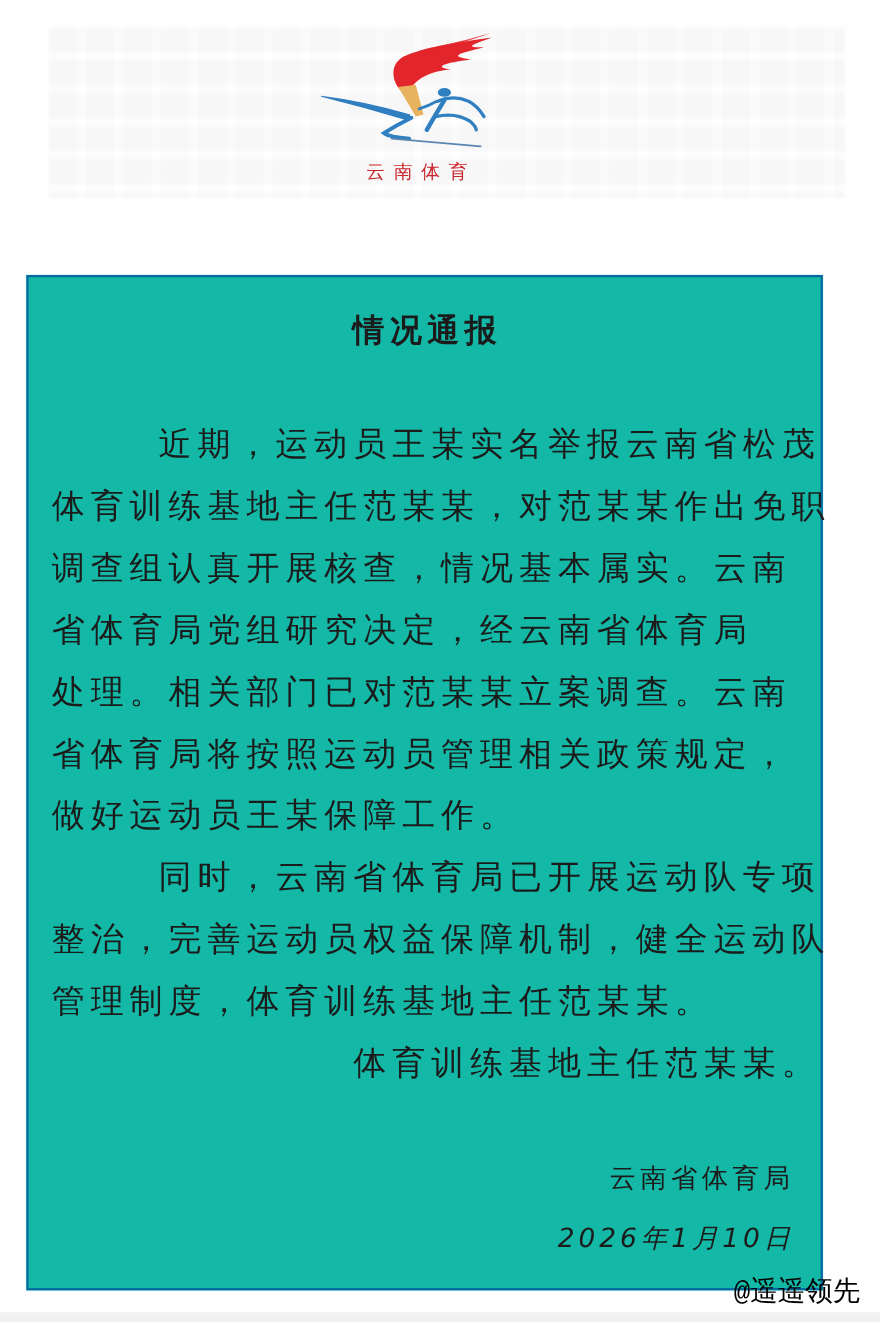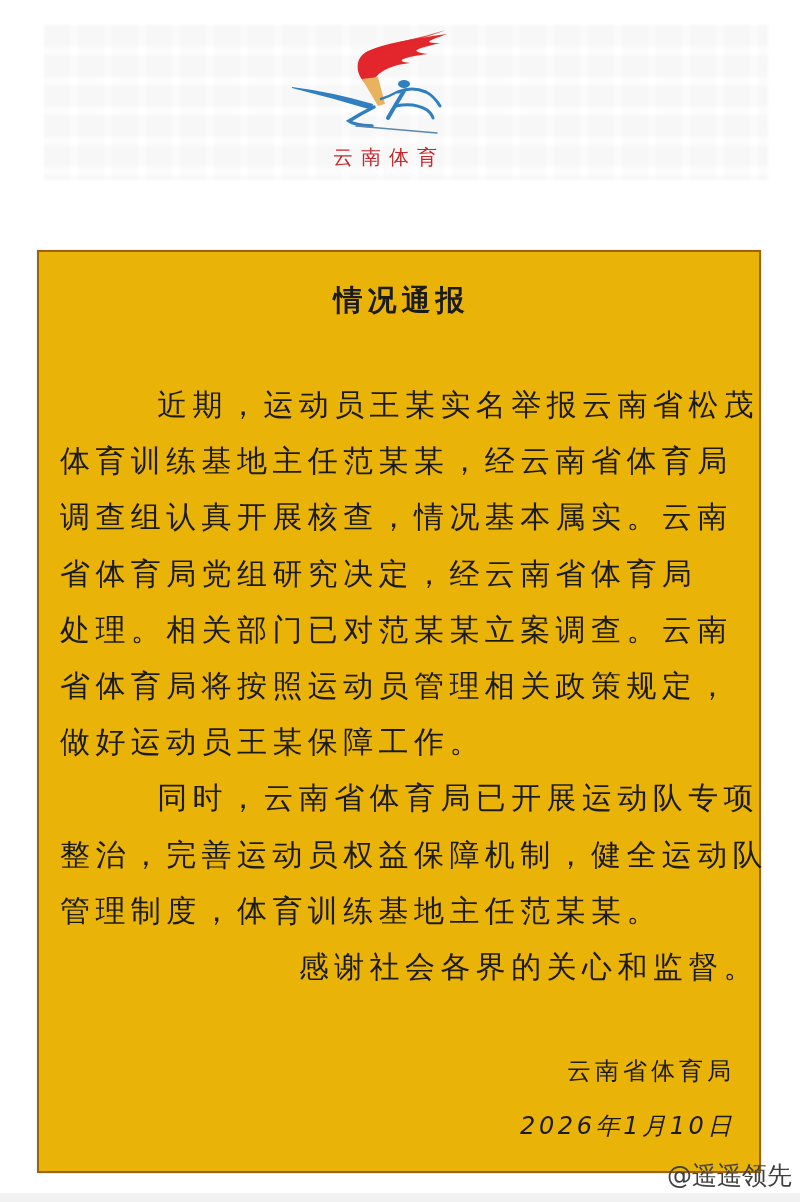--- a/index.html
+++ b/index.html
@@ -13,29 +13,29 @@
       position: absolute; left: 44px; top: 25px; width: 724px; height: 155px;
       background:
         repeating-linear-gradient(180deg, rgba(0,0,0,0.018) 0px, rgba(0,0,0,0.018) 22px, rgba(0,0,0,0.0) 22px, rgba(0,0,0,0.0) 30px),
         repeating-linear-gradient(90deg, rgba(0,0,0,0.012) 0px, rgba(0,0,0,0.012) 26px, rgba(0,0,0,0) 26px, rgba(0,0,0,0) 34px);
       filter: blur(1.5px);
     }
     .logo-svg { position: absolute; left: 280px; top: 25px; width: 200px; height: 120px; }
     .logo-text {
       position: absolute; left: 333px; top: 142px;
       font-family: "DejaVu Serif", "Liberation Serif", serif;
-      font-size: 20px; line-height: 30px; letter-spacing: 8px;
+      font-size: 17px; line-height: 30px; letter-spacing: 8px;
       white-space: nowrap;
     }
     .notice-box {
-      position: absolute; left: 37px; top: 250px;
+      position: absolute; left: 24px; top: 250px;
       width: 720px; height: 919px;
-      border: 2px solid #a16207;
+      border: 2px solid #0369a1;
       box-shadow: 0 0 0 1px #e8f6fb;
-      background: #eab308;
+      background: #14b8a6;
     }
     .notice-title {
       position: absolute; left: 0; right: 0; top: 28px;
       text-align: center; font-size: 29px; line-height: 40px;
       font-weight: bold; letter-spacing: 5px; padding-left: 5px;
       white-space: nowrap;
     }
     .body-lines {
       position: absolute; left: 21px; top: 125px; right: 0;
     }
@@ -83,31 +83,31 @@
   <path fill="none" stroke="#2f7fc1" stroke-width="3" stroke-linecap="round" d="M396 106 Q414 102 427 110 Q432 114 433 118"></path>
 </svg>
 
 <div class="logo-text" style="color:#c9252c;">云南体育</div>
 
 <div class="notice-box">
   <div class="notice-title">情况通报</div>
 
   <div class="body-lines">
     <div class="line indent">近期，运动员王某实名举报云南省松茂</div>
-    <div class="line">体育训练基地主任范某某，经云南省体育局</div>
+    <div class="line">体育训练基地主任范某某，对范某某作出免职</div>
     <div class="line">调查组认真开展核查，情况基本属实。云南</div>
     <div class="line">省体育局党组研究决定，经云南省体育局</div>
     <div class="line">处理。相关部门已对范某某立案调查。云南</div>
     <div class="line">省体育局将按照运动员管理相关政策规定，</div>
     <div class="line">做好运动员王某保障工作。</div>
     <div class="line indent">同时，云南省体育局已开展运动队专项</div>
     <div class="line">整治，完善运动员权益保障机制，健全运动队</div>
     <div class="line">管理制度，体育训练基地主任范某某。</div>
-    <div class="line indent">感谢社会各界的关心和监督。</div>
+    <div class="line indent">体育训练基地主任范某某。</div>
   </div>
 
   <div class="signature sig-issuer">云南省体育局</div>
   <div class="signature sig-date">2026年1月10日</div>
 </div>
 
-<div class="watermark" style="color:#404040;">@遥遥领先</div>
+<div class="watermark" style="color:#000000;font-family:Liberation Mono, monospace;">@遥遥领先</div>
 
 <div class="bottom-strip"></div>
 
 </body></html>

